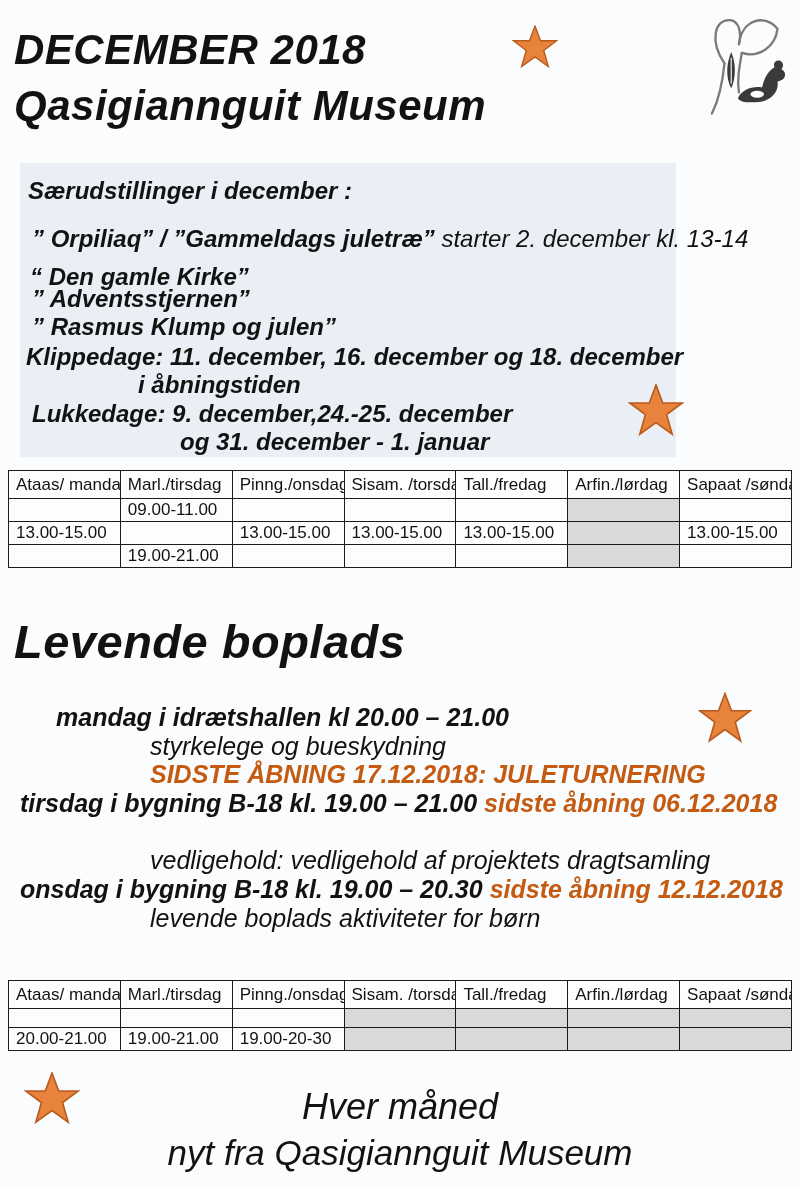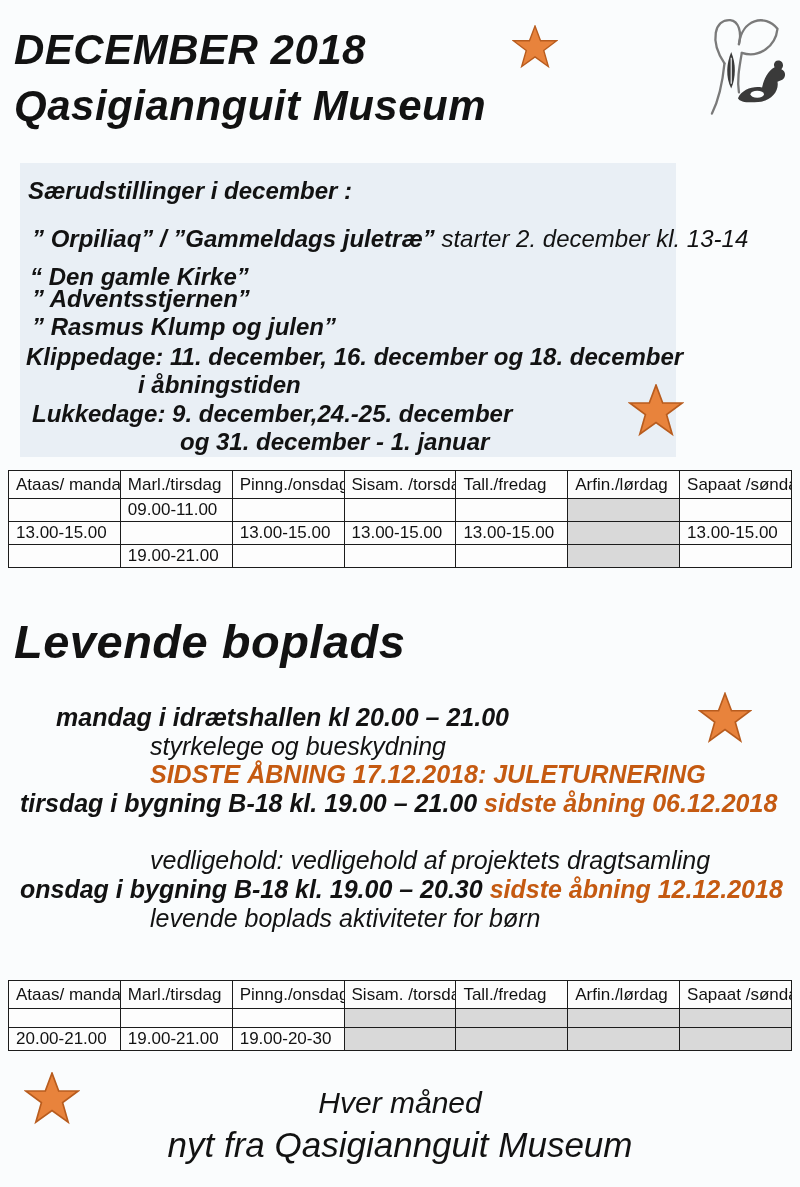--- a/index.html
+++ b/index.html
@@ -43,21 +43,21 @@
   table.hours tbody tr{height:23px;}
   #table2 tbody tr.empty-row{height:19px;}
   td.shade{background:var(--shade);}
 
   
   .levende-heading{left:14px; top:614px; font-size:47px; font-weight:bold; font-style:italic; letter-spacing:.5px;}
   .act{font-size:25px; font-style:italic;}
 
   
   .footer{left:0; top:1086px; width:800px; text-align:center; font-style:italic; white-space:nowrap;}
-  .footer-line1{font-size:30px;}
+  .footer-line1{font-size:36px;}
   .footer-line2{font-size:35px; margin-top:5px;}
 
   
   .logo path.line{fill:none; stroke:#7a7a7a; stroke-width:2.4; stroke-linecap:round;}
   .logo .dark{fill:#3a3a3a; stroke:none;}
 </style>
 </head>
 <body>
 
 <div class="page">

